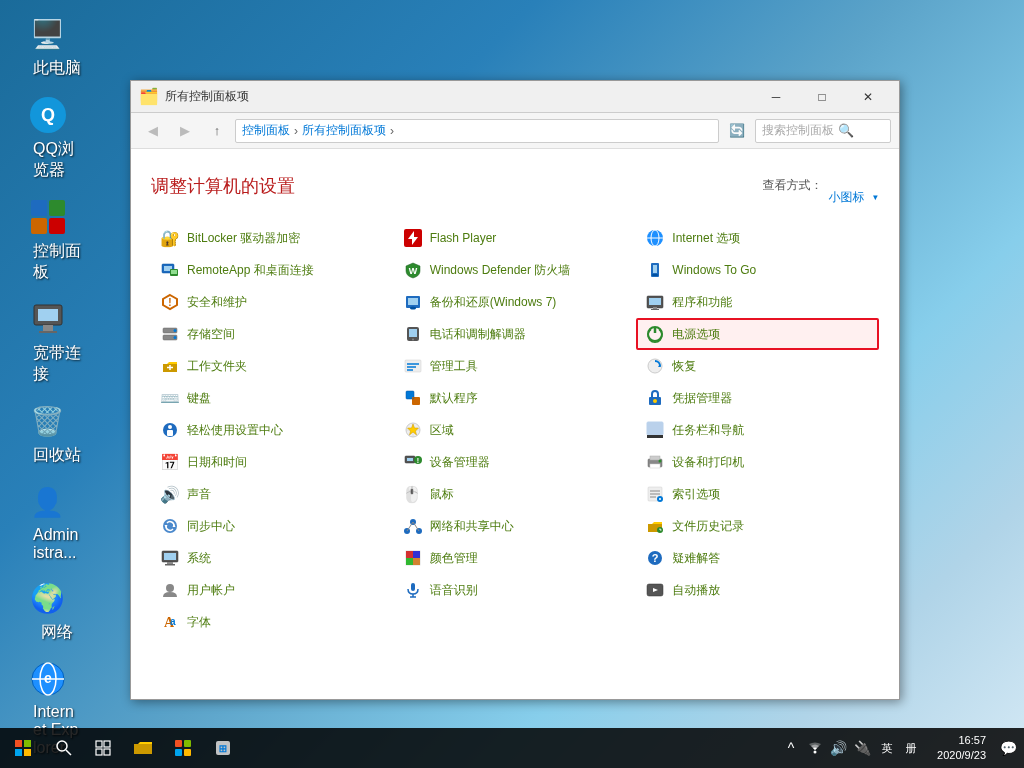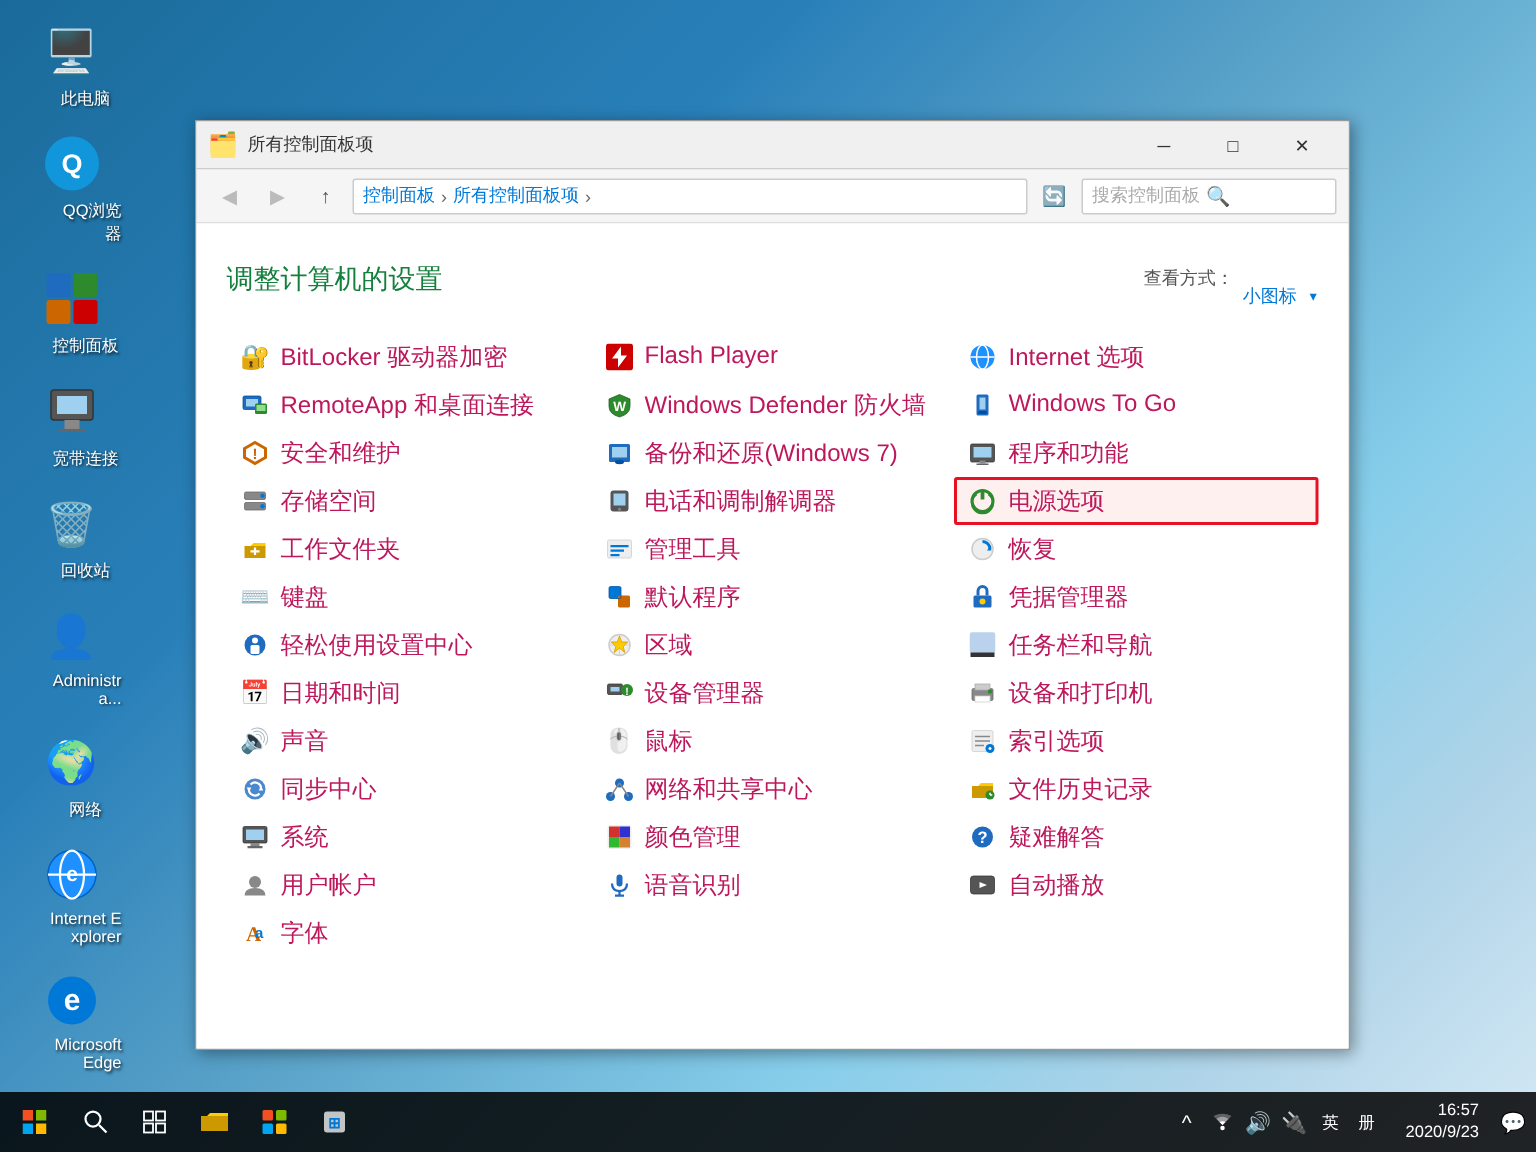--- a/index.html
+++ b/index.html
@@ -42,22 +42,22 @@
     .desktop-icon .icon-img {
       width: 40px;
       height: 40px;
       display: flex;
       align-items: center;
       justify-content: center;
       font-size: 28px;
     }
     .desktop-icon .icon-label {
       color: white;
-      text-align: right;
-      font-size: 11px;
+      text-align: left;
+      font-size: 16px;
       text-shadow: 1px 1px 2px rgba(0,0,0,0.8);
       word-break: break-all;
       padding-left: 19px;
     }
 
     
     .taskbar {
       position: absolute;
       bottom: 0;
       left: 0;
@@ -223,21 +223,21 @@
     .address-breadcrumb {
       display: flex;
       align-items: center;
       gap: 4px;
       font-size: 12px;
       color: #0078d7;
     }
     .address-sep { color: #666; }
     .search-box {
       height: 24px;
-      width: 170px;
+      width: 136px;
       border: 1px solid #ccc;
       display: flex;
       align-items: center;
       padding: 0 6px;
       border-radius: 2px;
       background: white;
       font-size: 12px;
       color: #666;
     }
     .search-icon-char { margin-left: 4px; color: #666; font-size: 13px; }
@@ -250,21 +250,21 @@
       background: white;
     }
     .content-header {
       display: flex;
       justify-content: space-between;
       align-items: center;
       margin-bottom: 16px;
     }
     .content-title {
       font-size: 18px;
-      color: #15803d;
+      color: #b91c1c;
       font-weight: normal;
     }
     .view-options {
       display: flex;
       align-items: center;
       gap: 6px;
       font-size: 12px;
       color: #555;
       font-family: Liberation Mono, monospace;
     }
@@ -300,22 +300,22 @@
     .panel-item-icon {
       width: 22px;
       height: 22px;
       display: flex;
       align-items: center;
       justify-content: center;
       font-size: 16px;
       flex-shrink: 0;
     }
     .panel-item-label {
-      font-size: 16px;
-      color: #be185d;
+      font-size: 12px;
+      color: #4d7c0f;
     }
 
     
     .ico-blue { color: #1e6bbf; }
     .ico-red { color: #cc0000; }
     .ico-yellow { color: #ccaa00; }
   </style>
 </head>
 <body>
 

